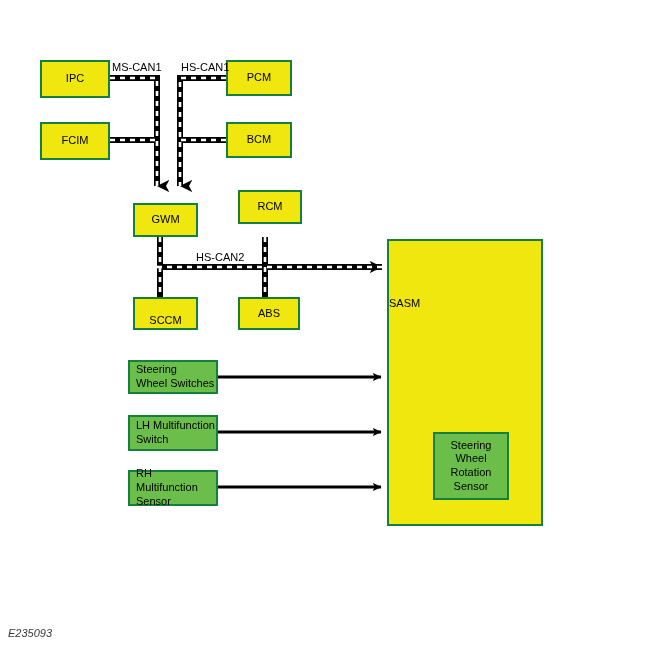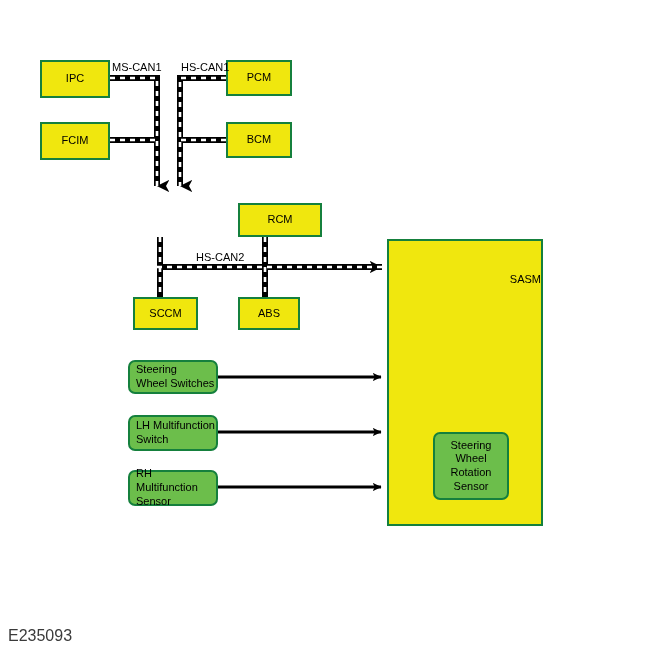--- a/index.html
+++ b/index.html
@@ -32,43 +32,44 @@
     border: 2px solid #15803d;
     display: flex;
     align-items: center;
     justify-content: center;
     font-size: 11px;
     color: #000000;
     line-height: 1.25;
     text-align: center;
   }
   .node.module { background: var(--yellow); }
-  .node.sensor { background: var(--green); border-radius: 7px; }
+  .node.sensor { background: var(--green); }
   .node.left-text {
     justify-content: flex-start;
     text-align: left;
     padding-left: 6px;
   }
   .node-label { display: block; white-space: pre-line; }
   .bus-label {
     position: absolute;
     font-size: 11px;
     color: #000000;
     white-space: nowrap;
   }
   .caption {
     position: absolute;
-    font-size: 16px;
+    font-size: 11px;
     color: #3a3a3a;
     white-space: nowrap;
+    font-style: italic;
   }
   #sasm-node {
     align-items: flex-start;
-    justify-content: flex-end;
-    padding-top: 32px;
+    justify-content: flex-start;
+    padding-top: 56px;
   }
 </style>
 </head>
 <body>
 
 <div id="diagram-root" style="--yellow:#F0E70E; --green:#6CBE4B;">
 
   <svg id="diagram-svg" viewBox="0 0 650 650" xmlns="http://www.w3.org/2000/svg">
     <defs>
       <marker id="arrowSolid" markerWidth="9" markerHeight="9" refX="8.4" refY="4.5" orient="auto" markerUnits="userSpaceOnUse">
@@ -121,26 +122,29 @@
   </div>
 
   <div class="node module" id="pcm-node" style="left:226px; top:60px; width:66px; height:36px;">
     <span class="node-label">PCM</span>
   </div>
 
   <div class="node module" id="bcm-node" style="left:226px; top:122px; width:66px; height:36px;align-items:center;">
     <span class="node-label">BCM</span>
   </div>
 
+  <div class="node module" id="gwm-node" style="left:133px; top:203px; width:65px; height:34px;">
+    <span class="node-label">GWM</span>
+  </div>
 
-  <div class="node module" id="rcm-node" style="left:238px; top:203px; width:84px; height:34px;">
+  <div class="node module" id="rcm-node" style="left:238px; top:190px; width:64px; height:34px;">
     <span class="node-label">RCM</span>
   </div>
 
-  <div class="node module" id="sccm-node" style="left:133px; top:297px; width:65px; height:33px;">
+  <div class="node module" id="sccm-node" style="left:133px; top:297px; width:65px; height:33px;align-items:flex-end;">
     <span class="node-label">SCCM</span>
   </div>
 
   <div class="node module" id="abs-node" style="left:238px; top:297px; width:62px; height:33px;">
     <span class="node-label">ABS</span>
   </div>
 
   <div class="node module" id="sasm-node" style="left:387px; top:239px; width:156px; height:287px;">
     <span class="node-label">SASM</span>
   </div>

